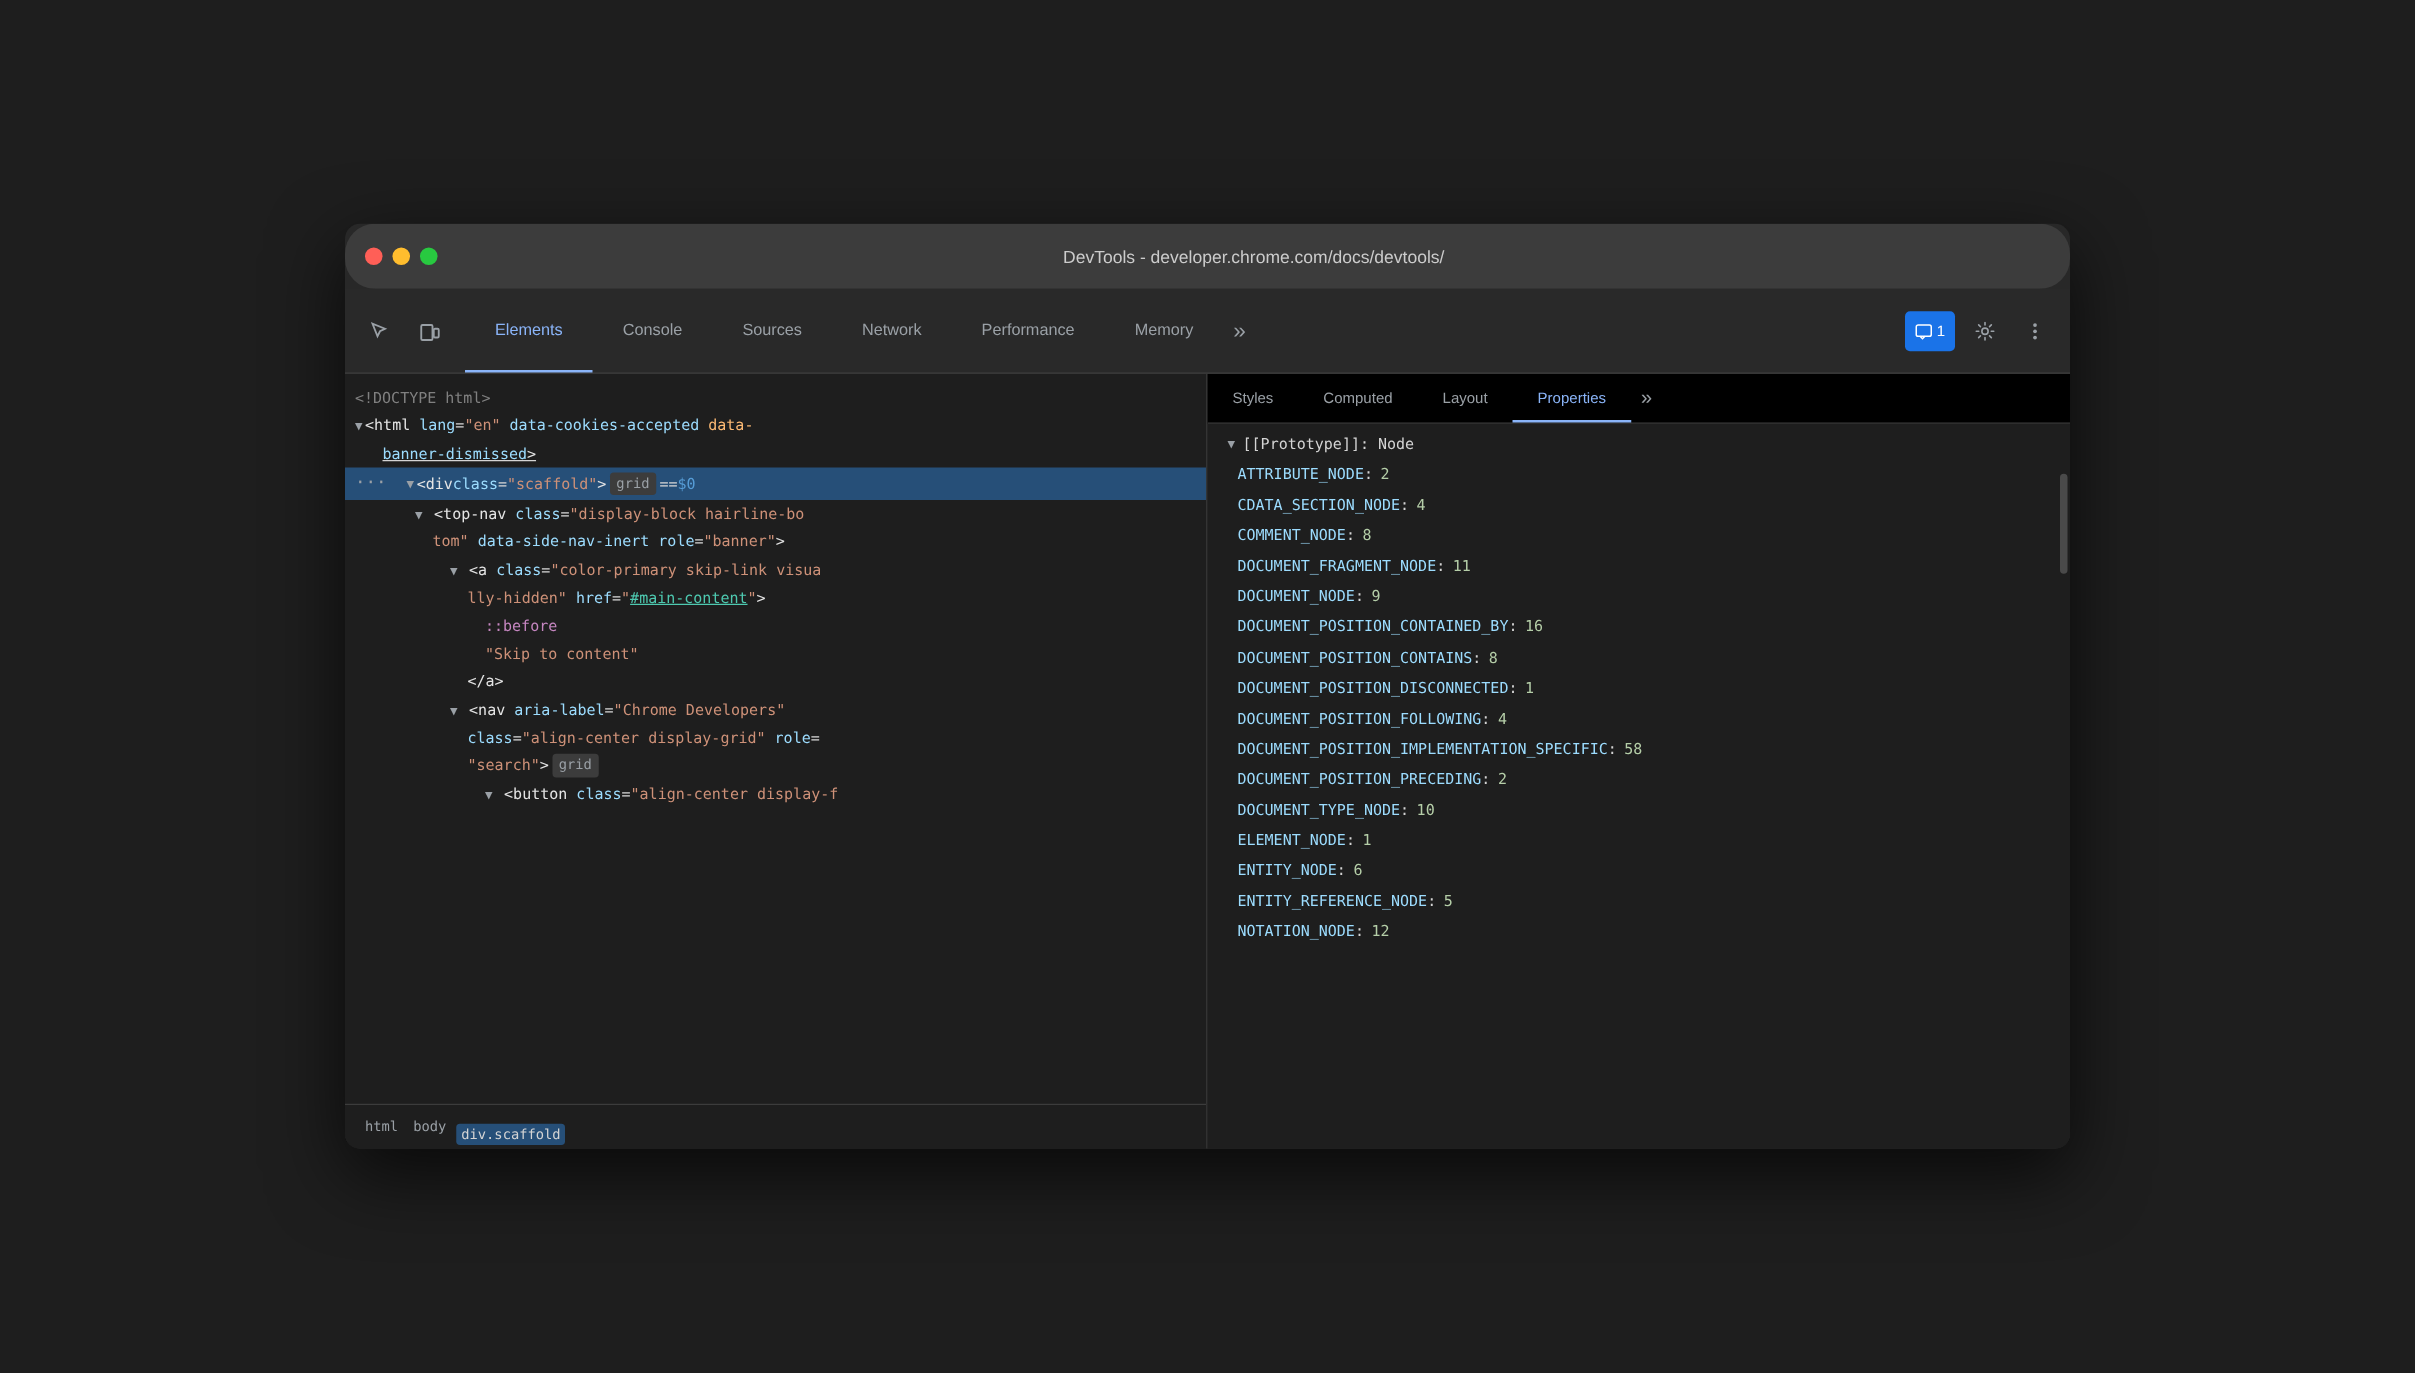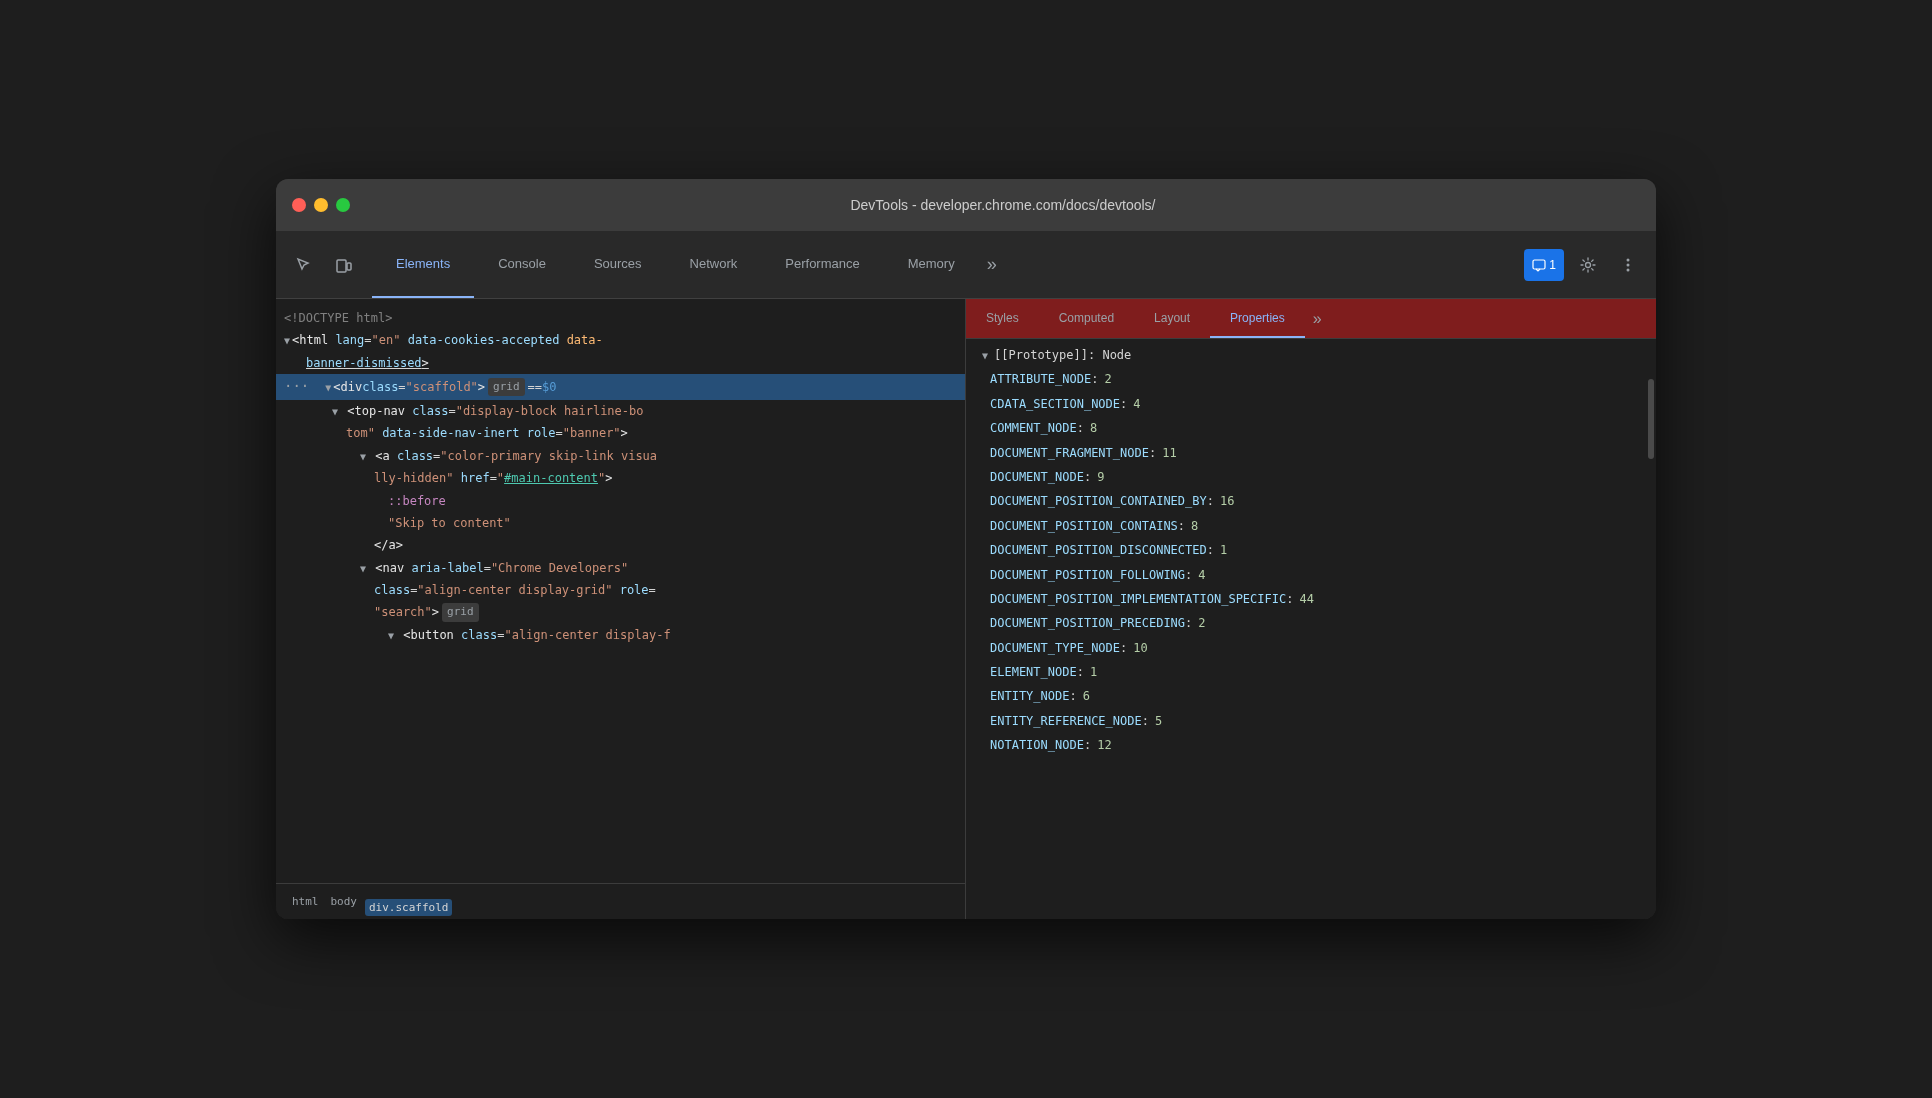--- a/index.html
+++ b/index.html
@@ -22,20 +22,21 @@
       flex-direction: column;
     }
     
     .titlebar {
       height: 52px;
       background: #3c3c3c;
       display: flex;
       align-items: center;
       padding: 0 16px;
       flex-shrink: 0;
+      border-radius: 24px;
     }
     .traffic-lights {
       display: flex;
       gap: 8px;
       margin-right: 16px;
     }
     .traffic-light {
       width: 14px;
       height: 14px;
       border-radius: 50%;
@@ -213,21 +214,21 @@
     
     .right-panel {
       flex: 1;
       background: #1e1e1e;
       display: flex;
       flex-direction: column;
       overflow: hidden;
     }
     .right-tabs {
       height: 40px;
-      background: #7f1d1d;
+      background: #000000;
       display: flex;
       align-items: flex-end;
       border-bottom: 1px solid #3c3c3c;
       flex-shrink: 0;
     }
     .right-tab {
       padding: 0 20px;
       height: 100%;
       display: flex;
       align-items: center;
@@ -518,21 +519,21 @@
           <span class="prop-val">1</span>
         </div>
         <div class="prop-row">
           <span class="prop-name">DOCUMENT_POSITION_FOLLOWING</span>
           <span class="colon">:</span>
           <span class="prop-val">4</span>
         </div>
         <div class="prop-row">
           <span class="prop-name">DOCUMENT_POSITION_IMPLEMENTATION_SPECIFIC</span>
           <span class="colon">:</span>
-          <span class="prop-val">44</span>
+          <span class="prop-val">58</span>
         </div>
         <div class="prop-row">
           <span class="prop-name">DOCUMENT_POSITION_PRECEDING</span>
           <span class="colon">:</span>
           <span class="prop-val">2</span>
         </div>
         <div class="prop-row">
           <span class="prop-name">DOCUMENT_TYPE_NODE</span>
           <span class="colon">:</span>
           <span class="prop-val">10</span>

